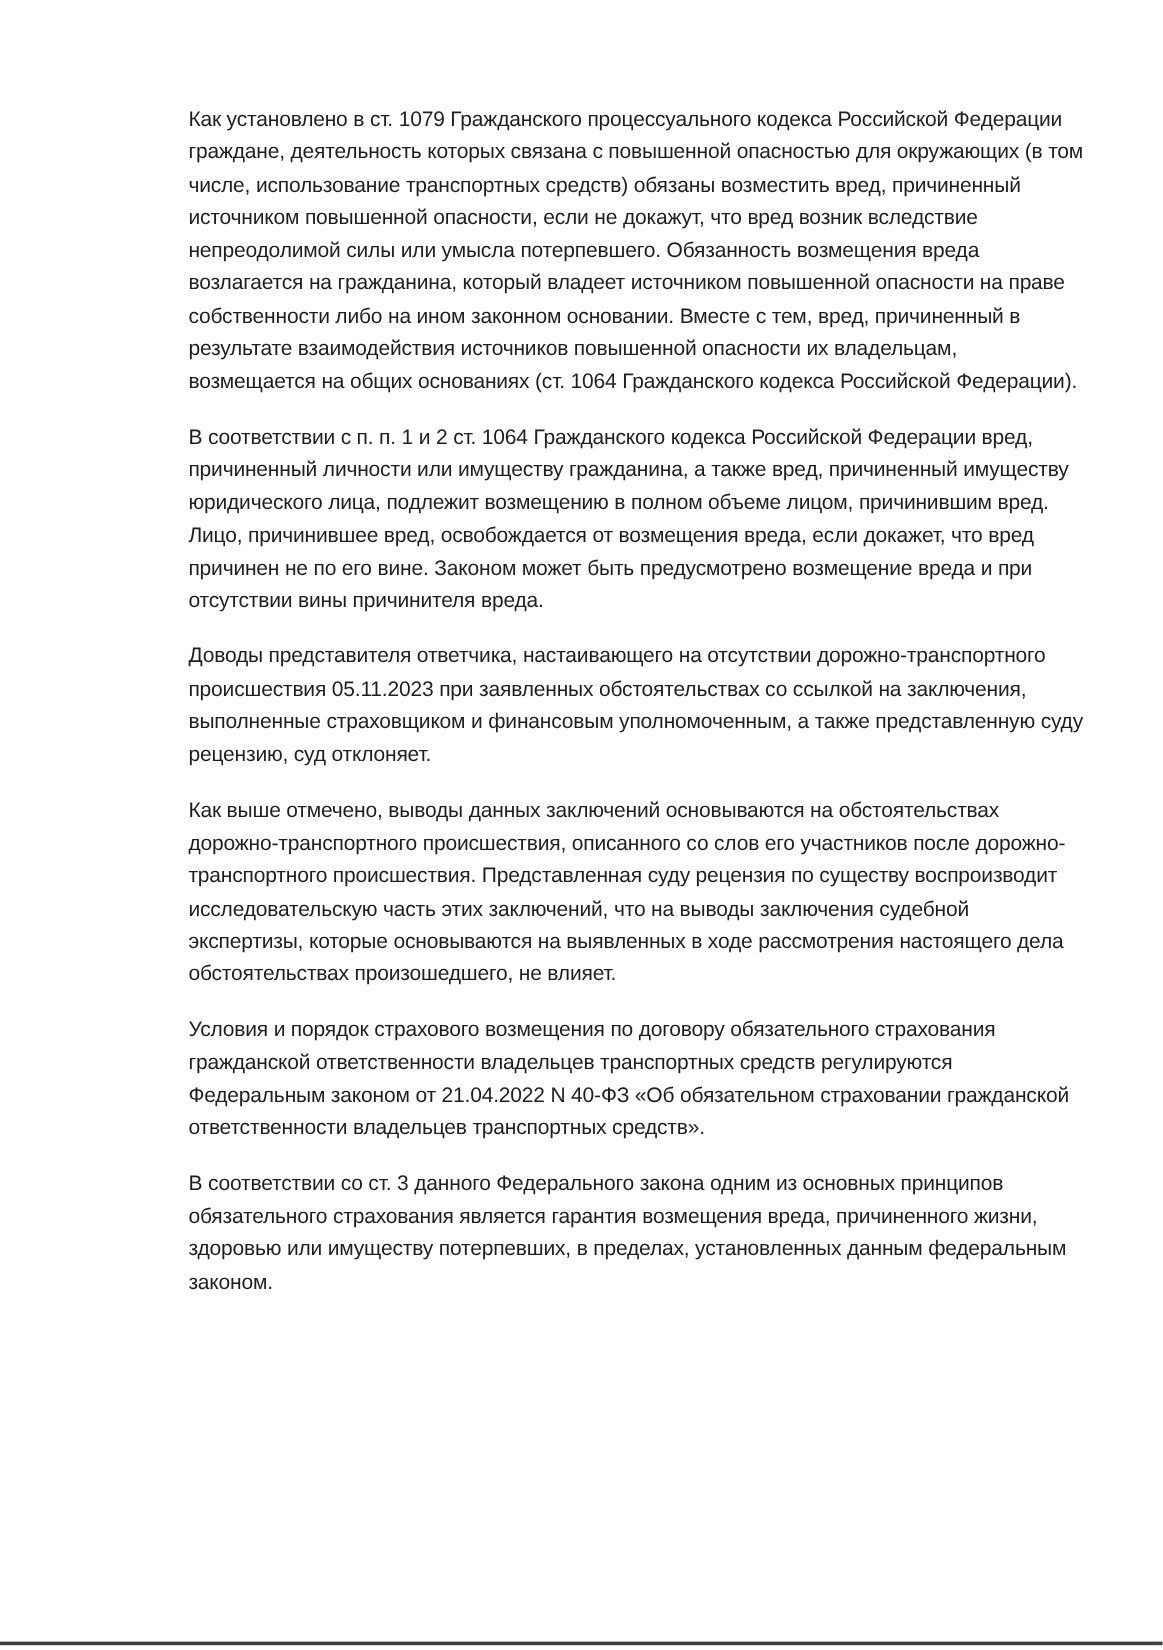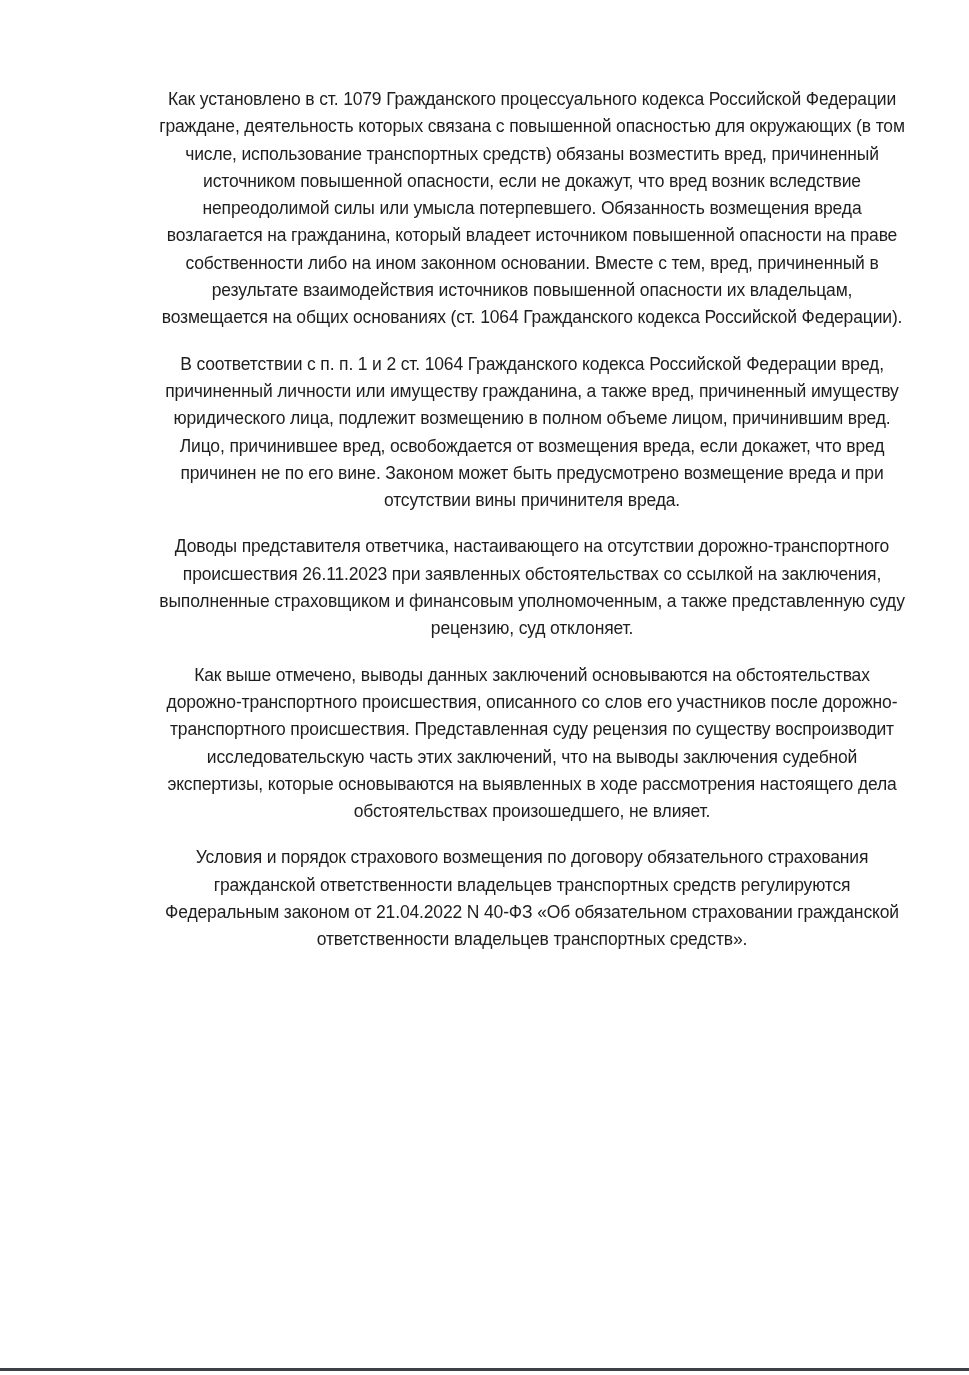--- a/index.html
+++ b/index.html
@@ -20,37 +20,38 @@
     left: 141px;
     top: 86px;
     width: 766px;
     color: #1e1e1e;
   }
   .content p {
     margin: 0 0 19px 16px;
     font-size: 17.5px;
     line-height: 27.3px;
     letter-spacing: -0.15px;
-    text-align: center;
+    text-align: left;
     white-space: pre-wrap;
   }
   .bottom-divider {
     position: absolute;
     left: 0;
     top: 1368px;
     width: 100%;
     height: 3px;
     background: #3d4045;
   }
 </style>
 </head>
 <body>
 
 <div class="page">
   <div class="content">
     <p>Как установлено в ст. 1079 Гражданского процессуального кодекса Российской Федерации граждане, деятельность которых связана с повышенной опасностью для окружающих (в том числе, использование транспортных средств) обязаны возместить вред, причиненный источником повышенной опасности, если не докажут, что вред возник вследствие непреодолимой силы или умысла потерпевшего. Обязанность возмещения вреда возлагается на гражданина, который владеет источником повышенной опасности на праве собственности либо на ином законном основании. Вместе с тем, вред, причиненный в результате взаимодействия источников повышенной опасности их владельцам, возмещается на общих основаниях (ст. 1064 Гражданского кодекса Российской Федерации).</p>
     <p>В соответствии с п. п. 1 и 2 ст. 1064 Гражданского кодекса Российской Федерации вред, причиненный личности или имуществу гражданина, а также вред, причиненный имуществу юридического лица, подлежит возмещению в полном объеме лицом, причинившим вред. Лицо, причинившее вред, освобождается от возмещения вреда, если докажет, что вред причинен не по его вине. Законом может быть предусмотрено возмещение вреда и при отсутствии вины причинителя вреда.</p>
-    <p>Доводы представителя ответчика, настаивающего на отсутствии дорожно-транспортного происшествия 26.11.2023 при заявленных обстоятельствах со ссылкой на заключения, выполненные страховщиком и финансовым уполномоченным, а также представленную суду рецензию, суд отклоняет.</p>
+    <p>Доводы представителя ответчика, настаивающего на отсутствии дорожно-транспортного происшествия 05.11.2023 при заявленных обстоятельствах со ссылкой на заключения, выполненные страховщиком и финансовым уполномоченным, а также представленную суду рецензию, суд отклоняет.</p>
     <p>Как выше отмечено, выводы данных заключений основываются на обстоятельствах дорожно-транспортного происшествия, описанного со слов его участников после дорожно-транспортного происшествия. Представленная суду рецензия по существу воспроизводит исследовательскую часть этих заключений, что на выводы заключения судебной экспертизы, которые основываются на выявленных в ходе рассмотрения настоящего дела обстоятельствах произошедшего, не влияет.</p>
     <p>Условия и порядок страхового возмещения по договору обязательного страхования гражданской ответственности владельцев транспортных средств регулируются Федеральным законом от 21.04.2022 N 40-ФЗ «Об обязательном страховании гражданской ответственности владельцев транспортных средств».</p>
+    <p>В соответствии со ст. 3 данного Федерального закона одним из основных принципов обязательного страхования является гарантия возмещения вреда, причиненного жизни, здоровью или имуществу потерпевших, в пределах, установленных данным федеральным законом.</p>
   </div>
   <div class="bottom-divider"></div>
 </div>
 
 </body></html>

